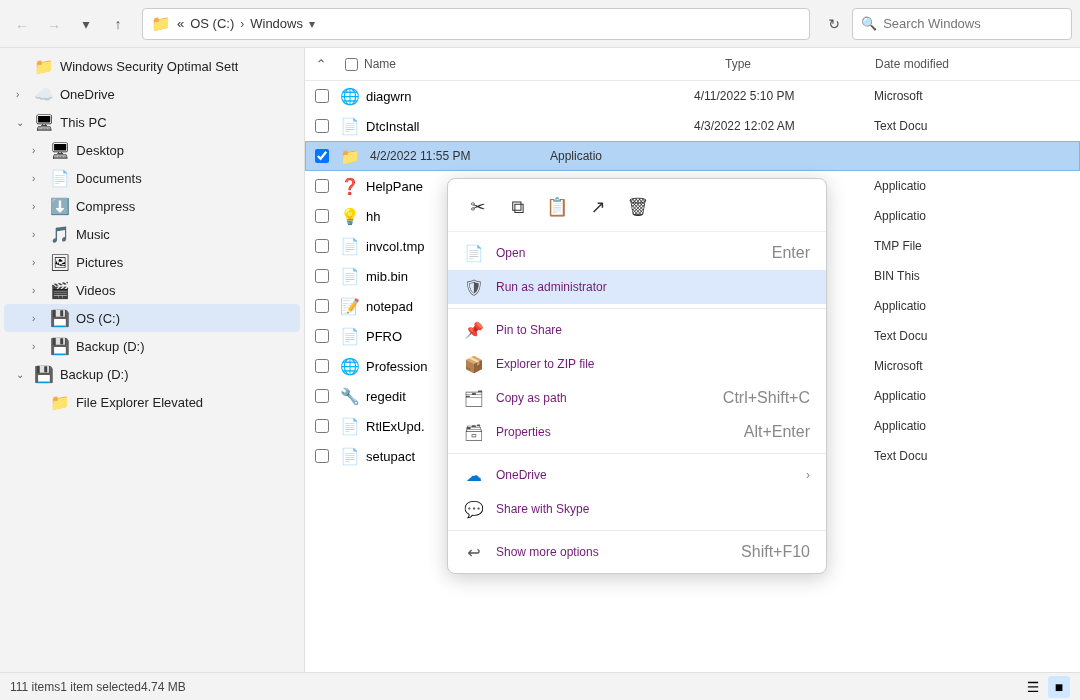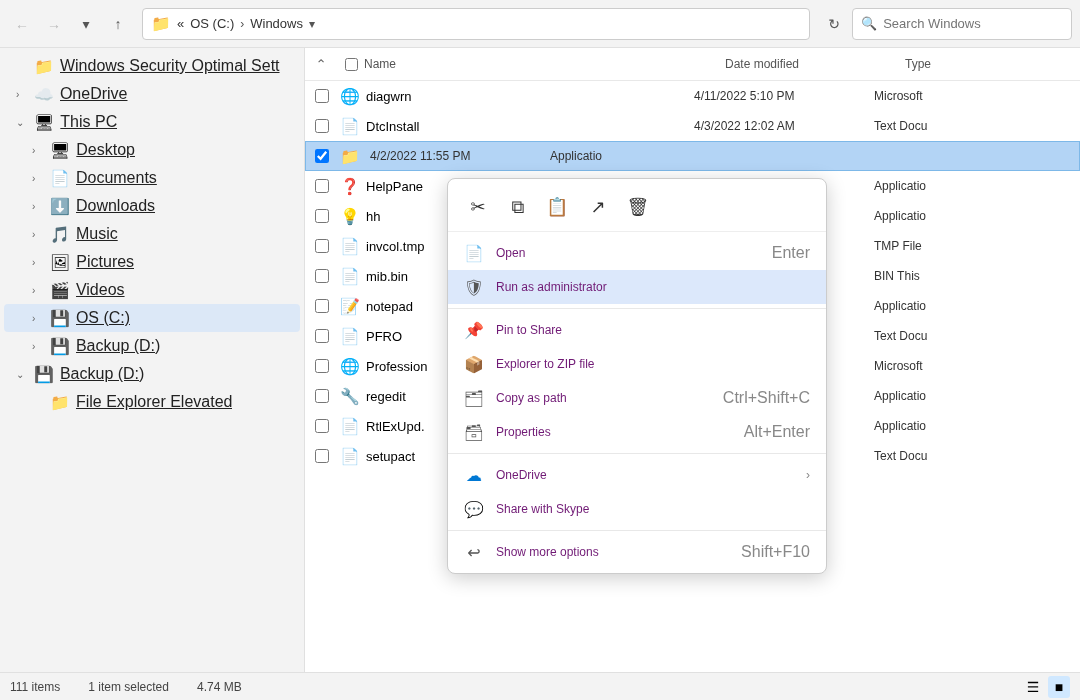--- a/index.html
+++ b/index.html
@@ -102,21 +102,21 @@
       cursor: pointer;
       gap: 6px;
       border-radius: 4px;
       margin: 0 4px;
       min-height: 28px;
       white-space: nowrap;
     }
     .sidebar-item.selected { background: #dce8f7; }
     .sidebar-item .chevron { font-size: 10px; color: #666; width: 12px; flex-shrink: 0; }
     .sidebar-item .icon { font-size: 16px; flex-shrink: 0; }
-    .sidebar-item .label { font-size: 16px; color: #222; overflow: hidden; text-overflow: ellipsis; text-decoration: underline; }
+    .sidebar-item .label { font-size: 13px; color: #222; overflow: hidden; text-overflow: ellipsis; }
 
     
     .content-area {
       flex: 1;
       display: flex;
       flex-direction: column;
       overflow: hidden;
       position: relative;
       background: white;
     }
@@ -196,21 +196,21 @@
     
     .statusbar {
       height: 28px;
       background: #f3f3f3;
       border-top: 1px solid #e0e0e0;
       display: flex;
       align-items: center;
       padding: 0 10px;
       font-size: 12px;
       color: #444;
-      gap: 28px;
+      gap: 0;
     }
     .statusbar-right {
       margin-left: auto;
       display: flex; gap: 4px;
     }
     .view-btn {
       width: 22px; height: 22px;
       border: none; background: transparent; cursor: pointer;
       display: flex; align-items: center; justify-content: center;
       border-radius: 3px;
@@ -339,21 +339,21 @@
         <span class="label">Desktop</span>
       </div>
       <div class="sidebar-item" style="padding-left: 28px;">
         <span class="chevron">›</span>
         <span class="icon">📄</span>
         <span class="label">Documents</span>
       </div>
       <div class="sidebar-item" style="padding-left: 28px;">
         <span class="chevron">›</span>
         <span class="icon">⬇️</span>
-        <span class="label">Downloads</span>
+        <span class="label">Compress</span>
       </div>
       <div class="sidebar-item" style="padding-left: 28px;">
         <span class="chevron">›</span>
         <span class="icon">🎵</span>
         <span class="label">Music</span>
       </div>
       <div class="sidebar-item" style="padding-left: 28px;">
         <span class="chevron">›</span>
         <span class="icon">🖼</span>
         <span class="label">Pictures</span>
@@ -386,25 +386,25 @@
     </div>
 
   <div class="content-area">
 
     <div class="file-list-header">
       <button class="up-btn">⌃</button>
       <div class="col-header col-name">
         <input type="checkbox" style="margin-right: 6px;">
         <span>Name</span>
       </div>
+      <div class="col-header col-type">
+        <span>Type</span>
+      </div>
       <div class="col-header col-date">
         <span>Date modified</span>
-      </div>
-      <div class="col-header col-type">
-        <span>Type</span>
       </div>
     </div>
 
     <div class="file-list">
 
     <div class="file-row">
           <div class="file-checkbox">
             <input type="checkbox" style="">
           </div>
           <div class="file-icon">🌐</div>

